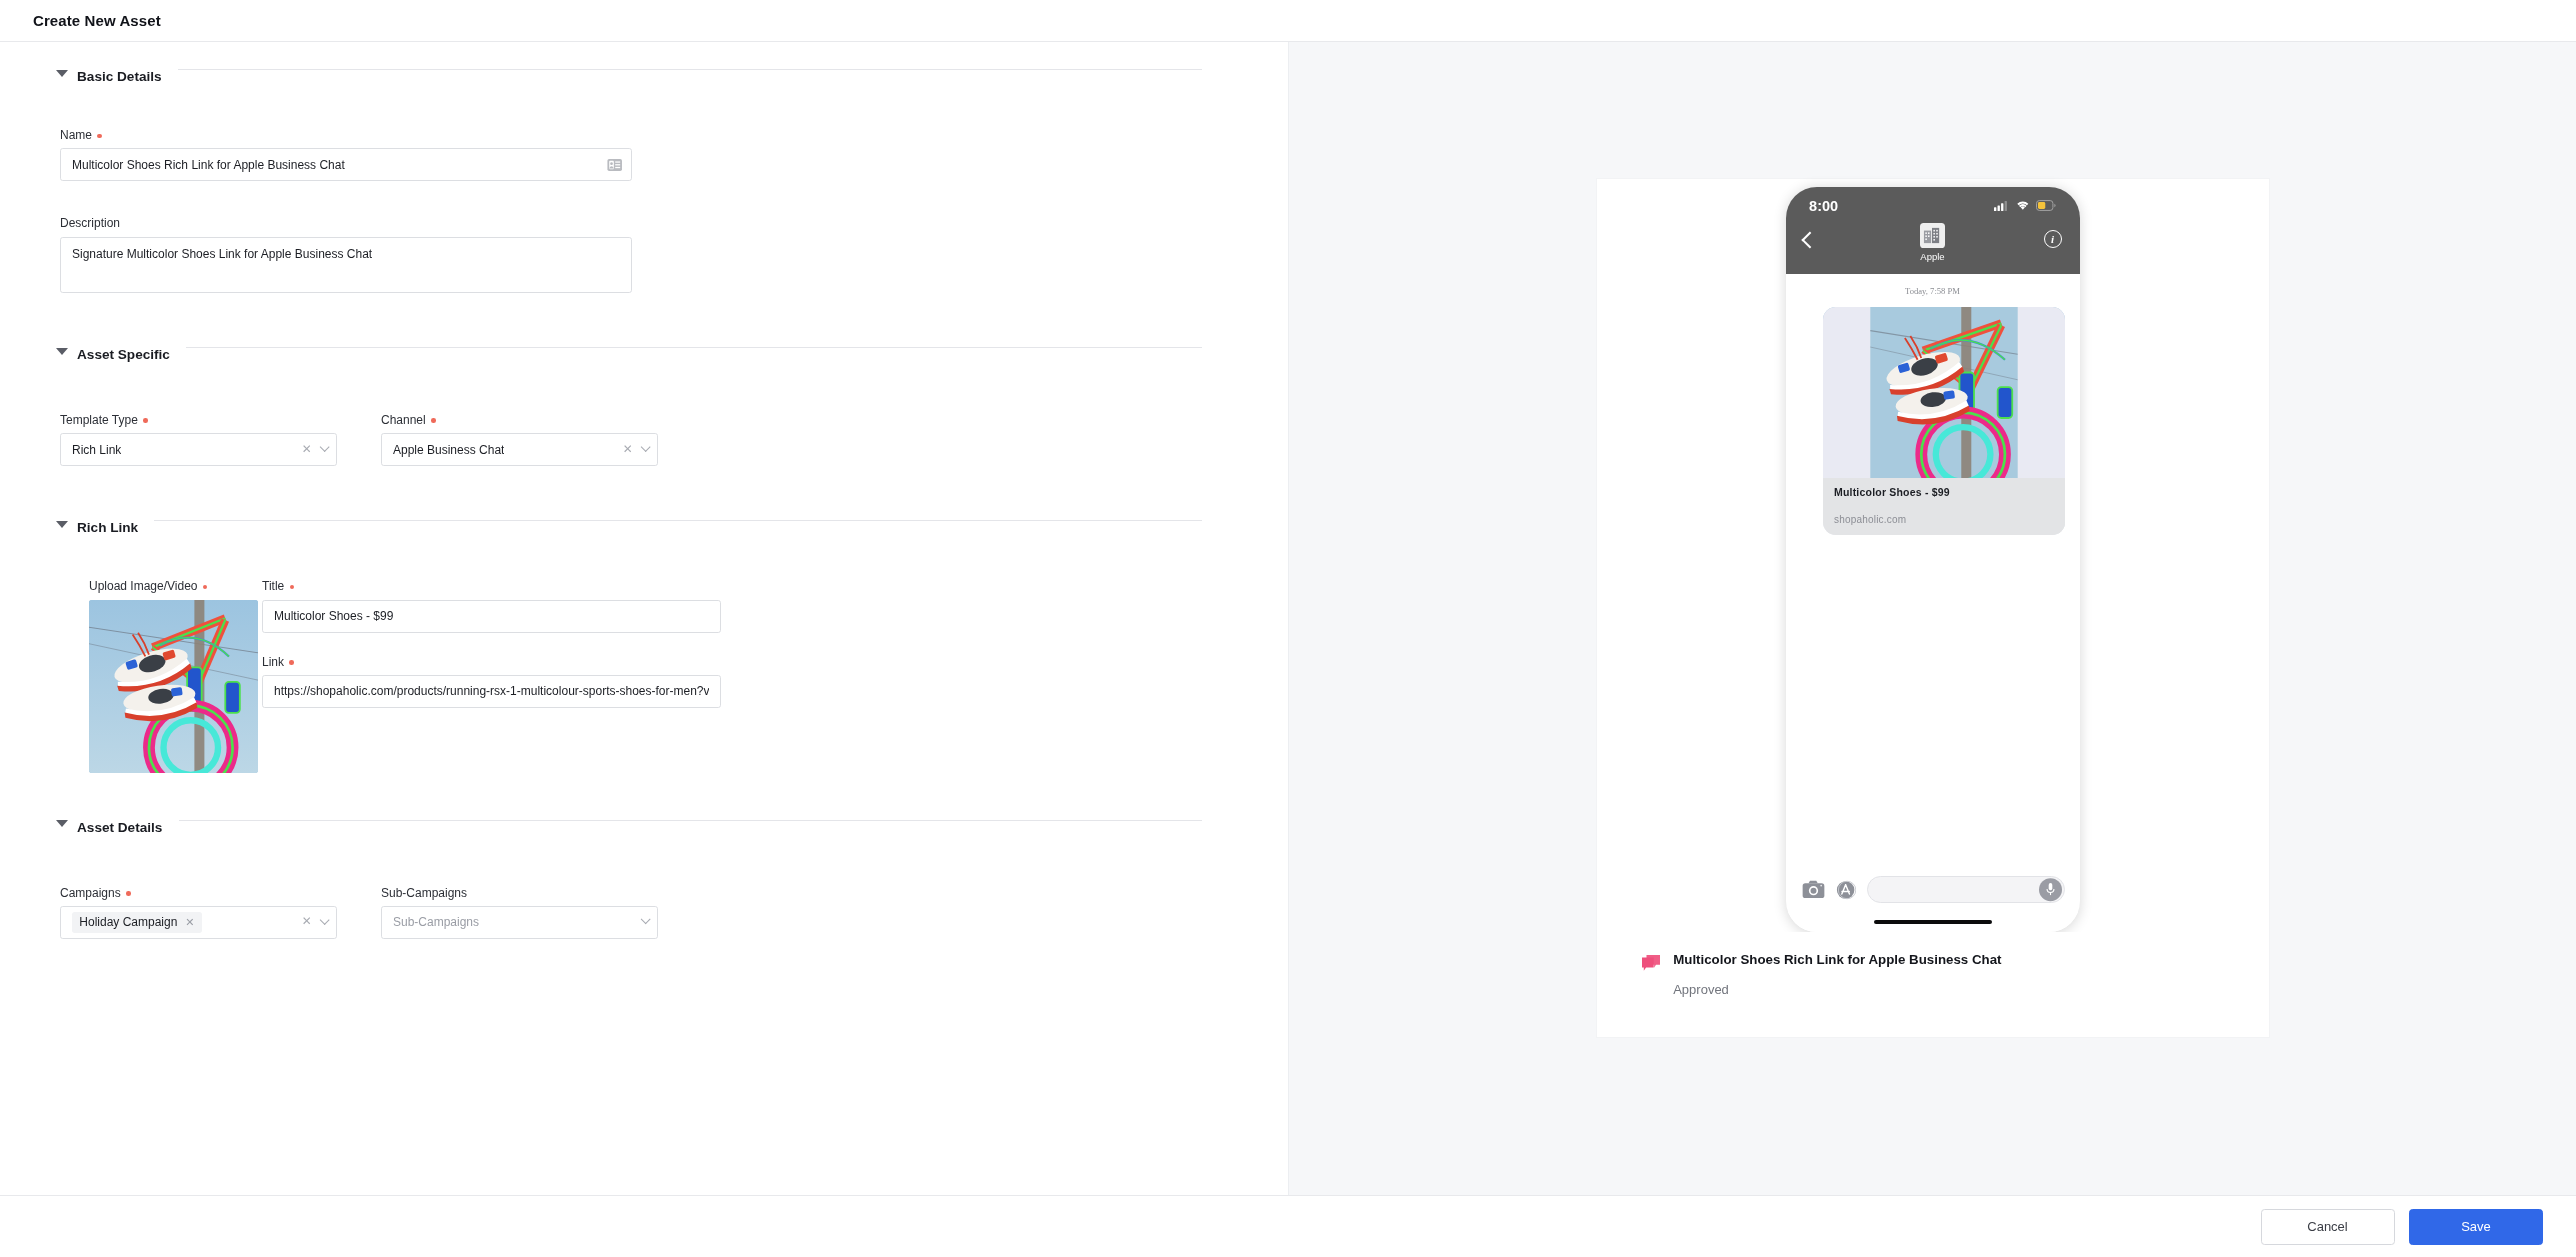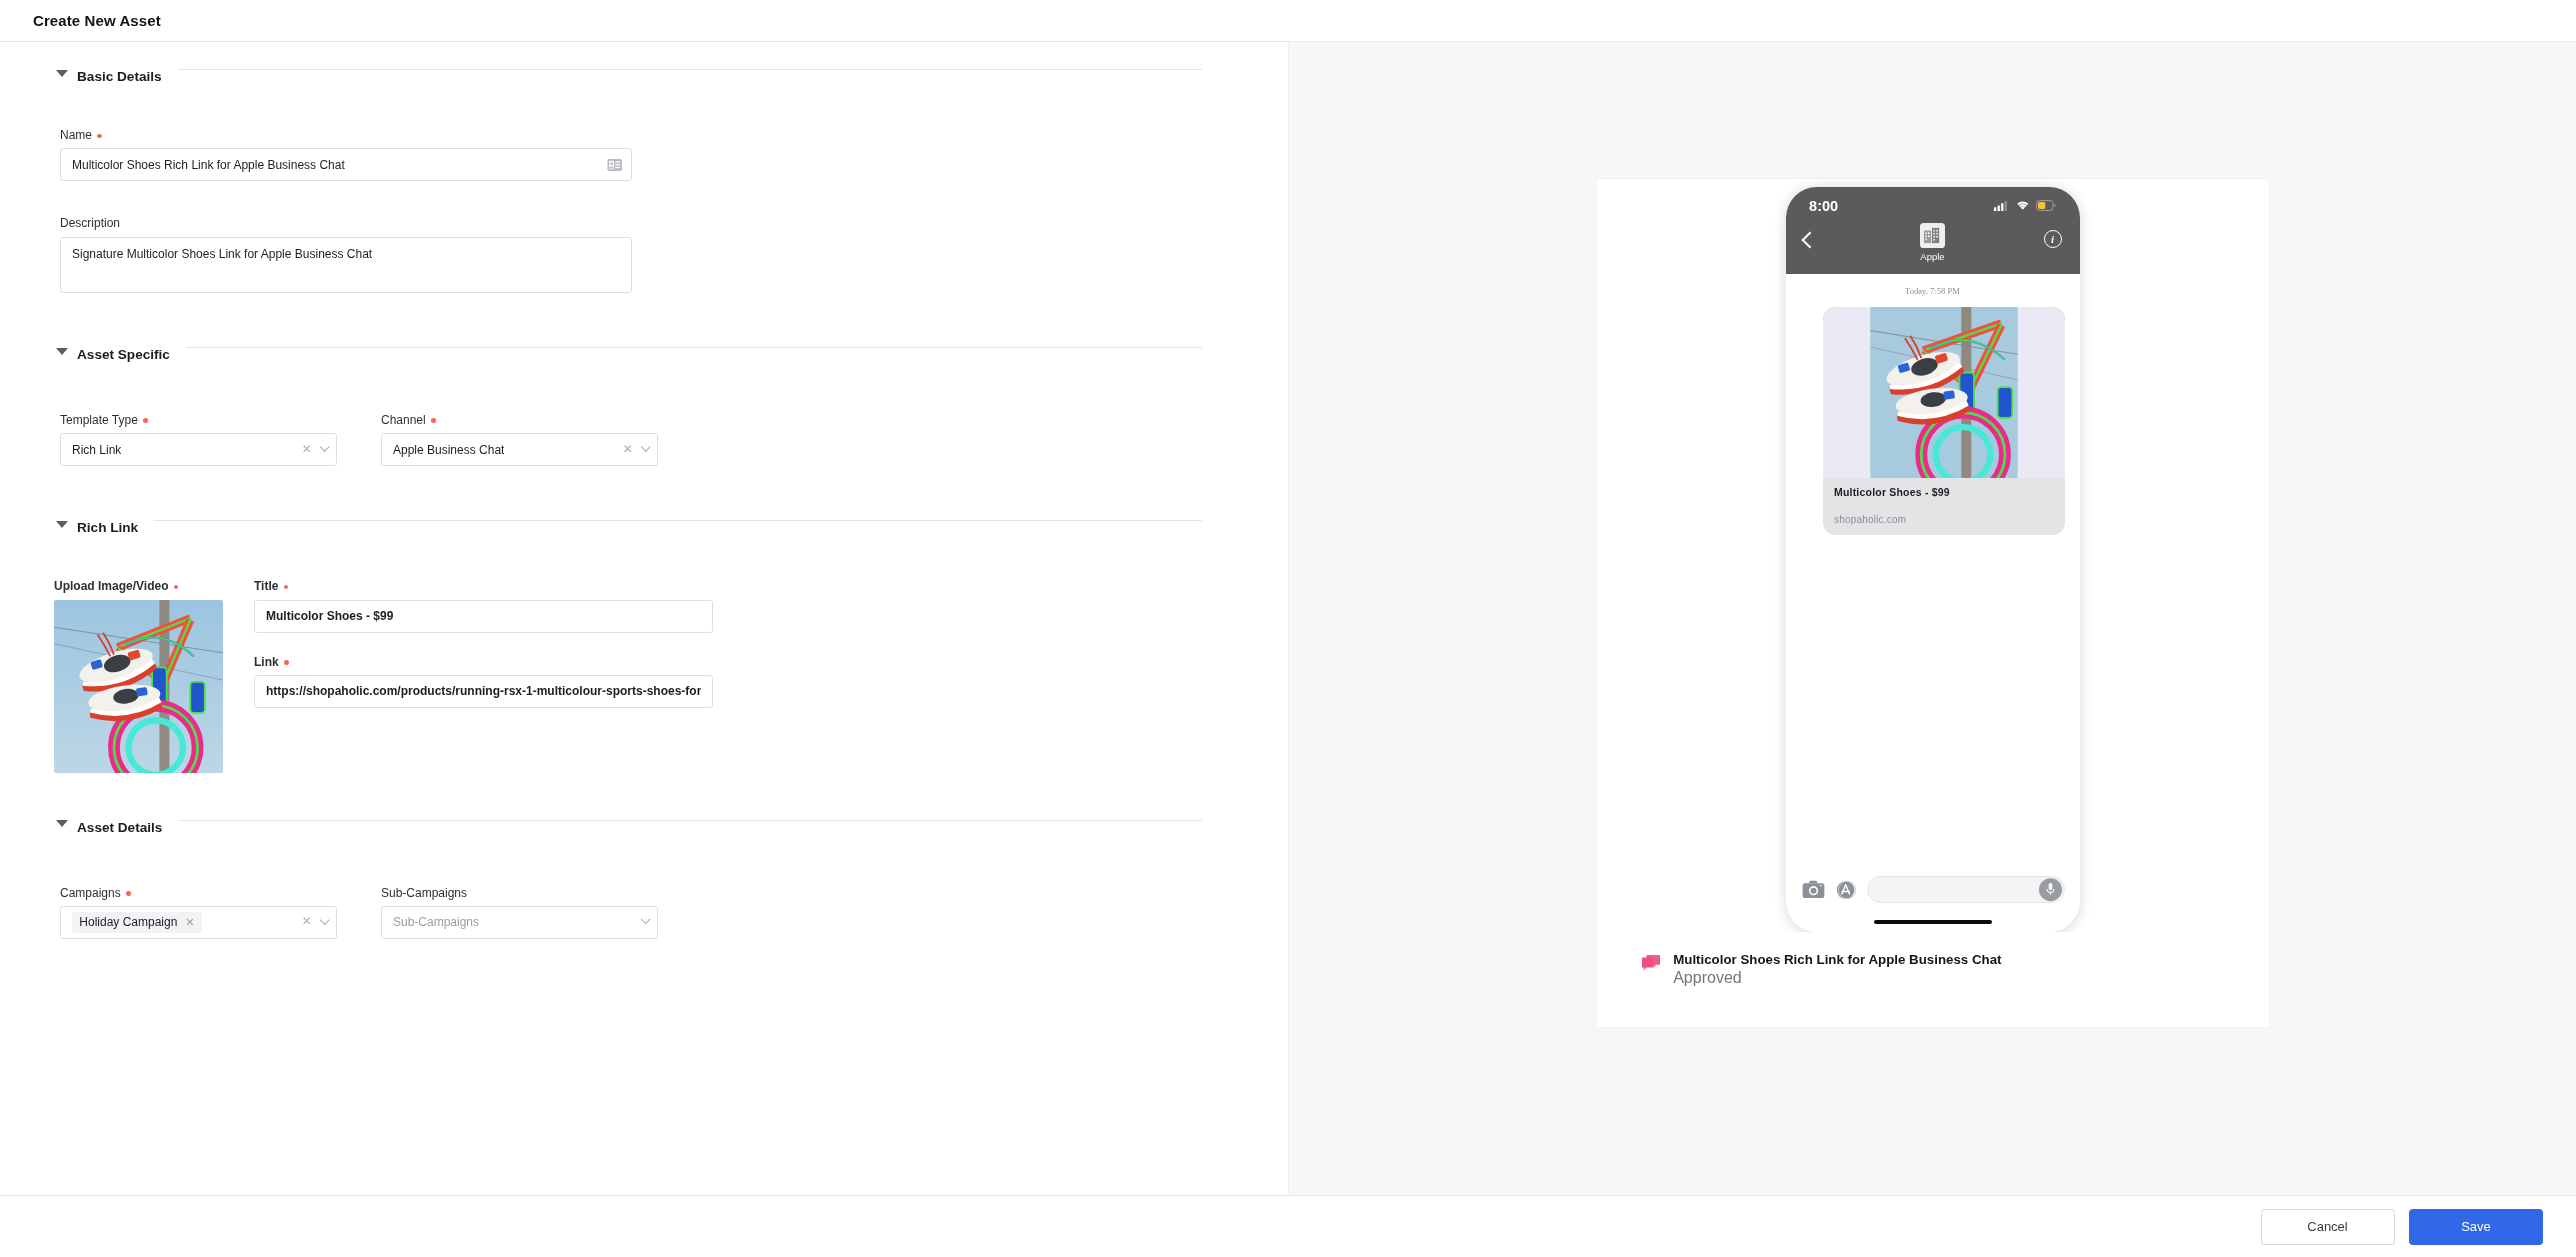--- a/index.html
+++ b/index.html
@@ -132,21 +132,21 @@
   }
 
   .chip {
     display: inline-flex; align-items: center; gap: 8px;
     background: #f2f3f5; border-radius: 2.7px;
     padding: 3.6px 7.3px; font-size: 12px; color: #1c1e24;
   }
   .chip .x { color: #9a9da5; font-size: 11px; }
 
   
-  .richlink-row { display: flex; gap: 27px; align-items: flex-start; padding-left: 54px; font-weight: bold; }
+  .richlink-row { display: flex; align-items: flex-start; padding-left: 89px; }
   .upload-col { width: 173px; }
   .thumb {
     width: 169px; height: 173px;
     border-radius: 2.7px; overflow: hidden;
     background: #9fc4dd;
     position: relative;
   }
   .thumb svg { display: block; width: 100%; height: 100%; }
   .fields-col { padding-top: 0; }
   .fields-col .field + .field { margin-top: 22px; }
@@ -278,21 +278,21 @@
   .home-bar { width: 118px; height: 4.5px; border-radius: 2.7px; background: #0b0b0c; }
 
   .preview-footer {
     width: 100%;
     padding: 20px 0 40px 44px;
     background: #ffffff;
   }
   .pf-row { display: flex; align-items: flex-start; gap: 12.7px; }
   .pf-icon { width: 20px; height: 18px; margin-top: 1.8px; flex: 0 0 auto; }
   .pf-title { font-size: 13.3px; font-weight: bold; color: #14161c; }
-  .pf-status { font-size: 16px; color: #72757d; margin-top: 2px; }
+  .pf-status { font-size: 13px; color: #72757d; margin-top: 15px; }
 
   
   .footer {
     flex: 0 0 62px; height: 62px;
     background: #ffffff;
     border-top: 0.9px solid #e8e9ec;
     display: flex; align-items: center; justify-content: flex-end;
     gap: 14.5px; padding-right: 33px;
   }
   .btn {

